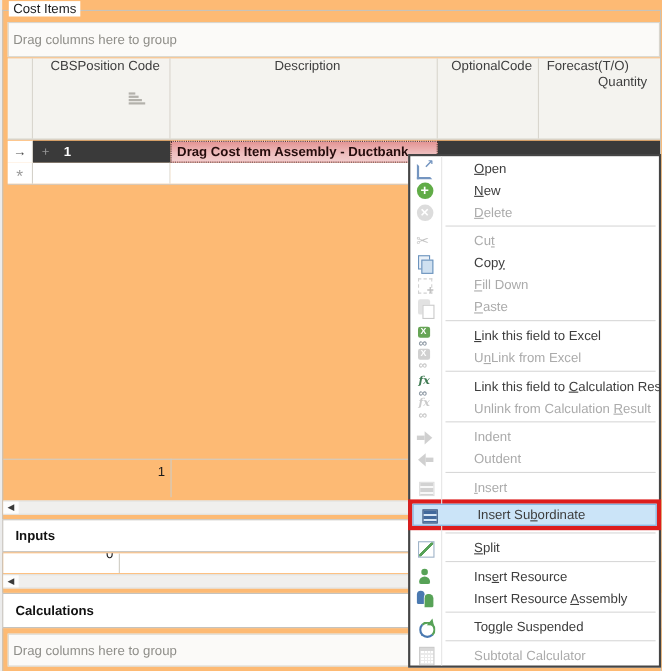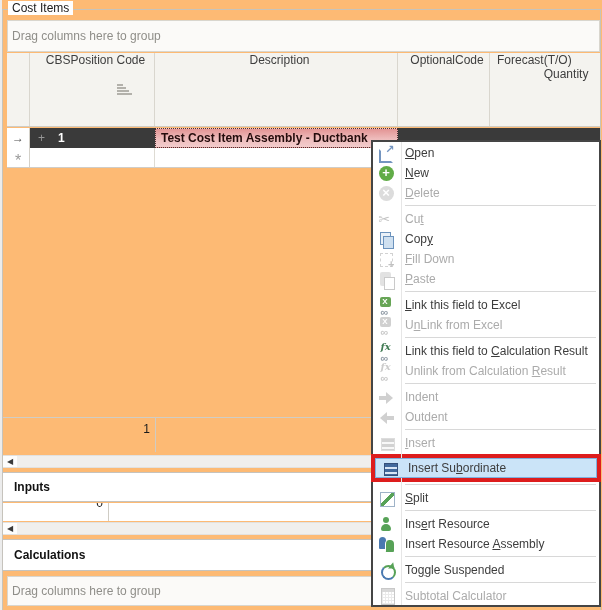--- a/index.html
+++ b/index.html
@@ -58,21 +58,21 @@
   .inputs-strip { position:absolute; left:3px; top:503px; width:597px; height:18px; overflow:hidden; background:#fff; }
   .inputs-strip .pv { position:absolute; left:40px; top:-7px; width:60px; text-align:right; color:#1a1a1a; }
   .inputs-strip .vline { position:absolute; left:105px; top:0; width:1px; height:18px; background:#cfccc4; }
 
   
   .context-menu { position:absolute; left:371px; top:140px; width:230px; height:467px; background:#fff; border:2px solid #454545; z-index:20; padding-top:1px; }
   .gutter-line { position:absolute; left:28px; top:0; bottom:0; width:1px; background:#e6e6e6; }
   .mi { position:relative; display:flex; align-items:center; height:20px; color:#3d3d3d; cursor:default; }
   .mi.disabled { color:#ababab; }
   .mi .gut { width:26px; flex:none; display:flex; align-items:center; justify-content:center; }
-  .mi .lab { padding-left:6px; white-space:nowrap; }
+  .mi .lab { padding-left:6px; white-space:nowrap;margin-left:26px; }
   .mn { text-decoration:underline; }
   .msep { height:1px; background:#d8d8d8; margin:2px 3px 3px 32px; }
   .mi.highlighted { background:#cbe4f8; border:1px solid #7fb0de; }
   .red-box { border:4px solid #ef4444; margin:1px -2px; }
   .disabled .ic { filter:grayscale(1) opacity(.55); }
 
   
   .ic { position:relative; width:17px; height:17px; flex:none; }
   .ic-open::before { content:""; position:absolute; left:1px; top:4px; width:10px; height:10px; border:2px solid #7495c0; border-top-color:transparent; border-right-color:transparent; }
   .ic-open::after { content:"\2197"; position:absolute; right:0; top:-2px; color:#7495c0; font-weight:bold; font-size:11px; }
@@ -152,21 +152,21 @@
 
   <div class="grid-rows">
     <div class="grow row-dark">
       <div class="ind">
           <span>→</span>
         </div>
       <div class="cell dk c-cbs">
         <span class="expand-glyph">+</span>
         <span class="rownum">1</span>
       </div>
-      <div class="cell c-desc desc-linked">Test Cost Item Assembly - Ductbank</div>
+      <div class="cell c-desc desc-linked">Drag Cost Item Assembly - Ductbank</div>
       <div class="cell dk c-opt"></div>
       <div class="cell dk c-fore" style="border-right:none;"></div>
     </div>
     <div class="grow row-new">
       <div class="ind">
           <span class="new-glyph">*</span>
         </div>
       <div class="cell c-cbs"></div>
       <div class="cell c-desc"></div>
       <div class="cell c-opt" style="border-right:none;"></div>

